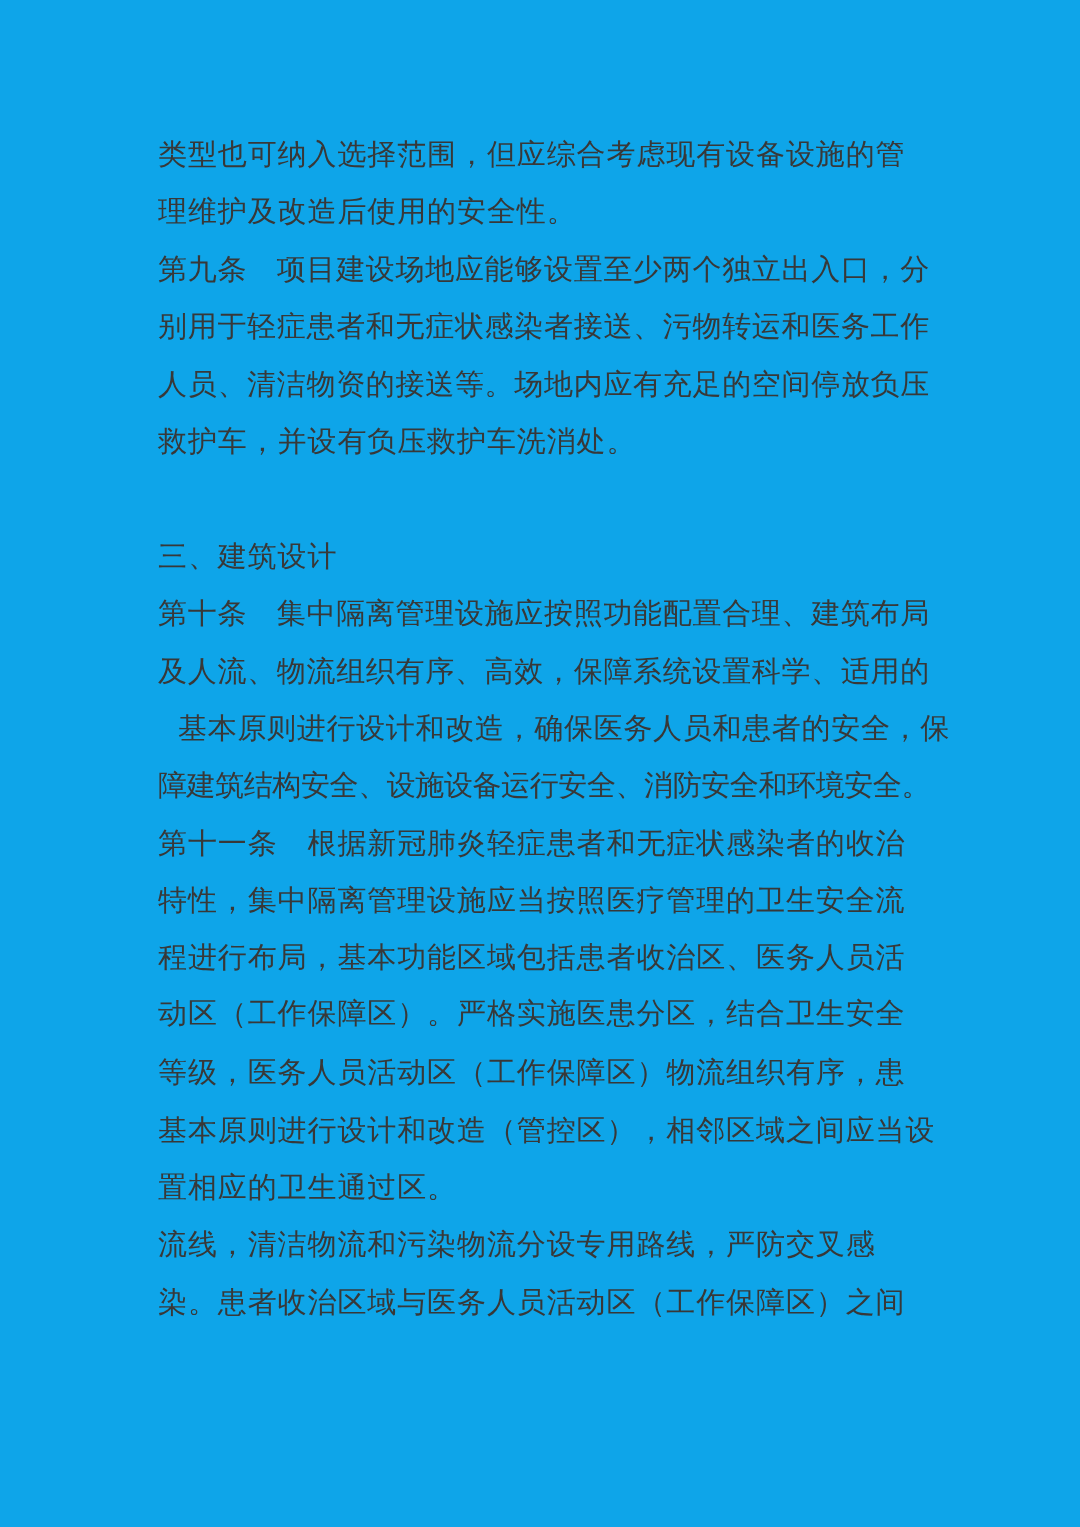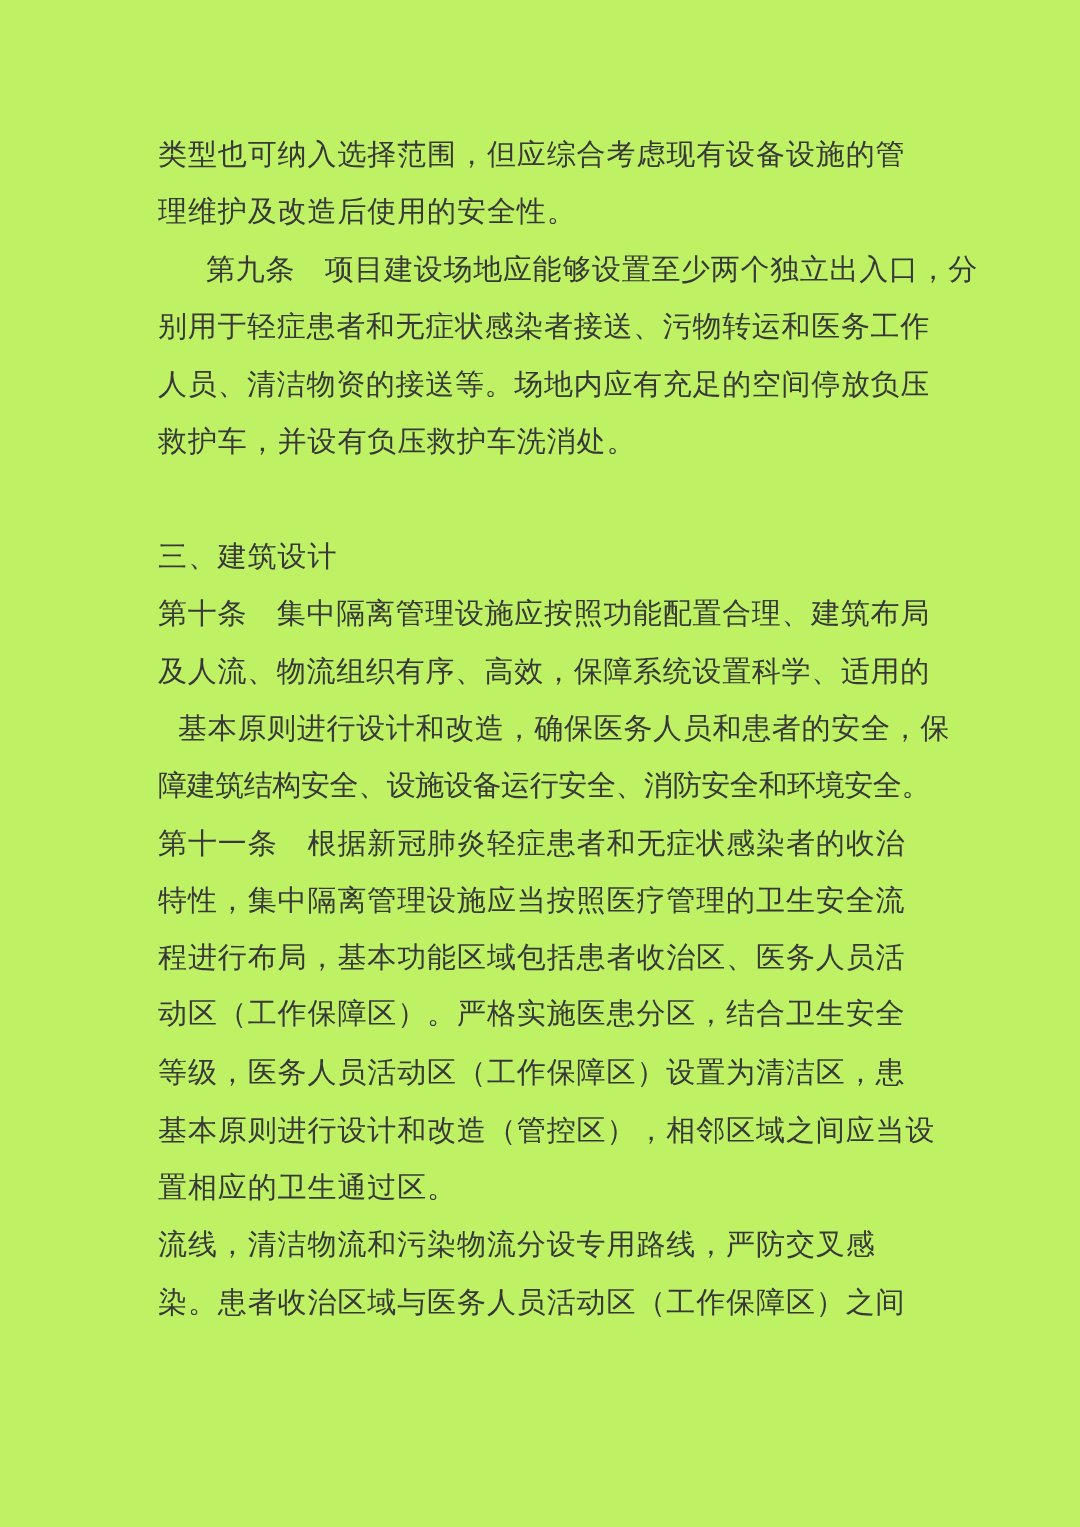--- a/index.html
+++ b/index.html
@@ -10,21 +10,21 @@
   body {
     width: 1080px;
     height: 1527px;
     position: relative;
     overflow: hidden;
     font-family: "Liberation Serif", "DejaVu Serif", serif;
   }
   .page {
     position: absolute;
     inset: 0;
-    background: #bef264;
+    background: #0ea5e9;
   }
   .doc {
     position: absolute;
     top: 126px;
     left: 158px;
     width: 772px;
     font-size: 29px;
     font-weight: 400;
     color: #383838;
   }
@@ -41,33 +41,33 @@
     height: 57.4px;
   }
 </style>
 </head>
 <body>
 
 <div class="page">
   <div class="doc" style="color: rgb(56, 56, 56);">
       <div class="line" style="letter-spacing: 0.9px;">类型也可纳入选择范围，但应综合考虑现有设备设施的管</div>
       <div class="line" style="letter-spacing: 0.9px;">理维护及改造后使用的安全性。</div>
-      <div class="line" style="letter-spacing: 0.692308px; margin-left: 48px;">第九条　项目建设场地应能够设置至少两个独立出入口，分</div>
+      <div class="line" style="letter-spacing: 0.692308px;">第九条　项目建设场地应能够设置至少两个独立出入口，分</div>
       <div class="line" style="letter-spacing: 0.692308px;">别用于轻症患者和无症状感染者接送、污物转运和医务工作</div>
       <div class="line" style="letter-spacing: 0.692308px;">人员、清洁物资的接送等。场地内应有充足的空间停放负压</div>
       <div class="line" style="letter-spacing: 0.9px;">救护车，并设有负压救护车洗消处。</div>
       <div class="line spacer"></div>
       <div class="line heading" style="letter-spacing: 0.9px;">三、建筑设计</div>
       <div class="line" style="letter-spacing: 0.692308px;">第十条　集中隔离管理设施应按照功能配置合理、建筑布局</div>
       <div class="line" style="letter-spacing: 0.692308px;">及人流、物流组织有序、高效，保障系统设置科学、适用的</div>
       <div class="line" style="letter-spacing: 0.692308px; margin-left: 20px;">基本原则进行设计和改造，确保医务人员和患者的安全，保</div>
       <div class="line" style="letter-spacing: -0.407407px;">障建筑结构安全、设施设备运行安全、消防安全和环境安全。</div>
       <div class="line" style="letter-spacing: 0.9px;">第十一条　根据新冠肺炎轻症患者和无症状感染者的收治</div>
       <div class="line" style="letter-spacing: 0.9px;">特性，集中隔离管理设施应当按照医疗管理的卫生安全流</div>
       <div class="line" style="letter-spacing: 0.9px;">程进行布局，基本功能区域包括患者收治区、医务人员活</div>
       <div class="line" style="letter-spacing: 0.9px; font-family: Liberation Mono, monospace;">动区（工作保障区）。严格实施医患分区，结合卫生安全</div>
-      <div class="line" style="letter-spacing: 0.9px;">等级，医务人员活动区（工作保障区）设置为清洁区，患</div>
+      <div class="line" style="letter-spacing: 0.9px;">等级，医务人员活动区（工作保障区）物流组织有序，患</div>
       <div class="line" style="letter-spacing: 0.9px;">基本原则进行设计和改造（管控区），相邻区域之间应当设</div>
       <div class="line" style="letter-spacing: 0.9px;">置相应的卫生通过区。</div>
       <div class="line" style="letter-spacing: 0.9px;">流线，清洁物流和污染物流分设专用路线，严防交叉感</div>
       <div class="line" style="letter-spacing: 0.9px;">染。患者收治区域与医务人员活动区（工作保障区）之间</div>
     </div>
 </div>
 
 </body></html>

